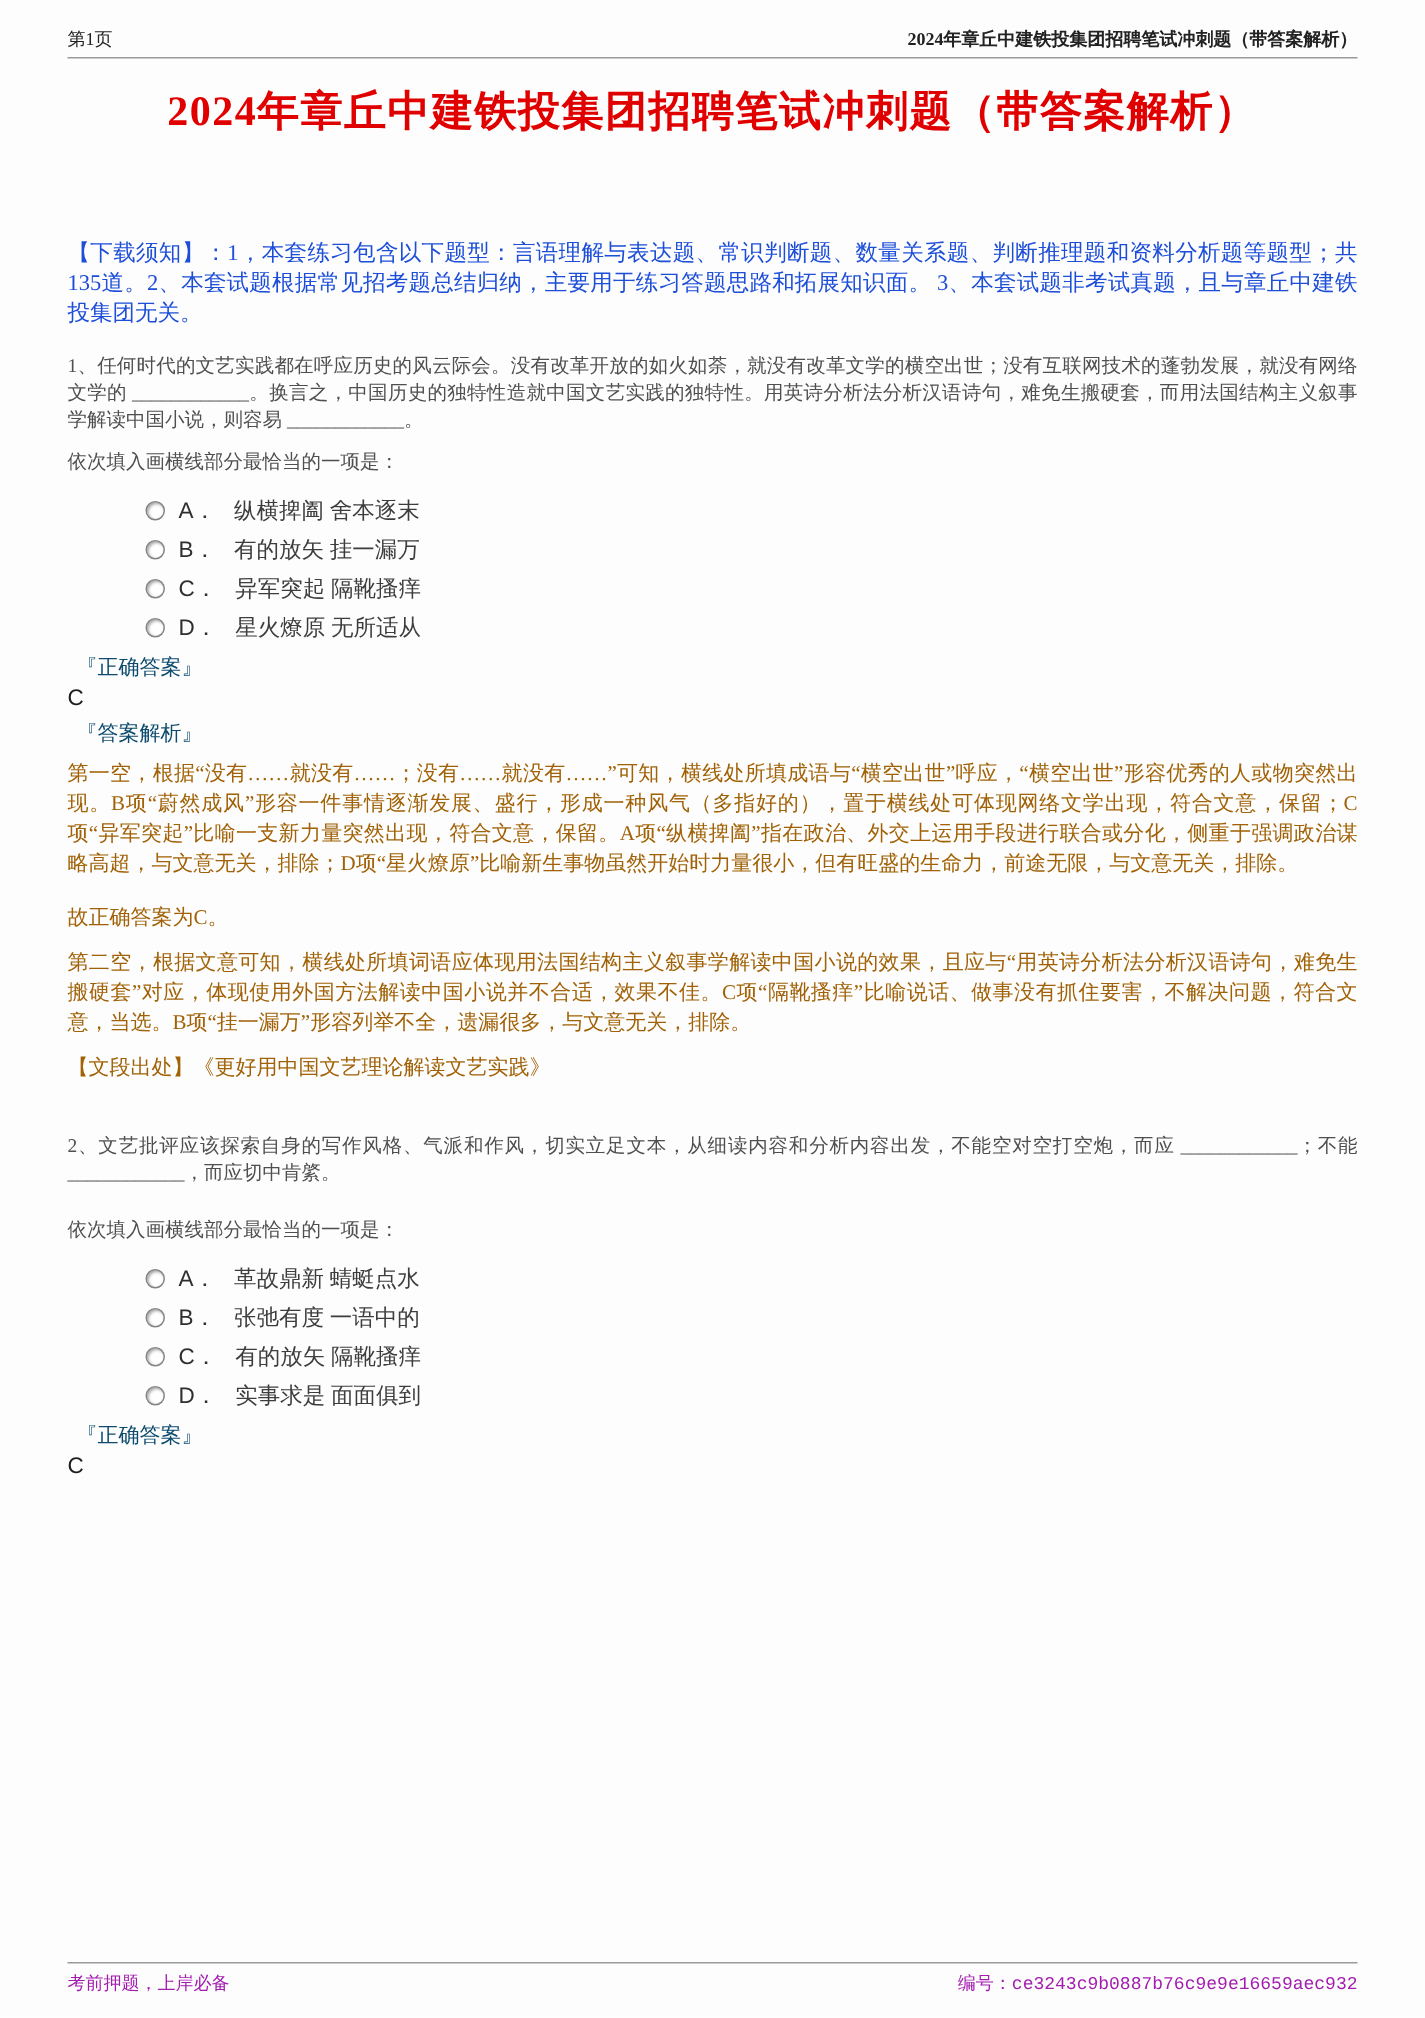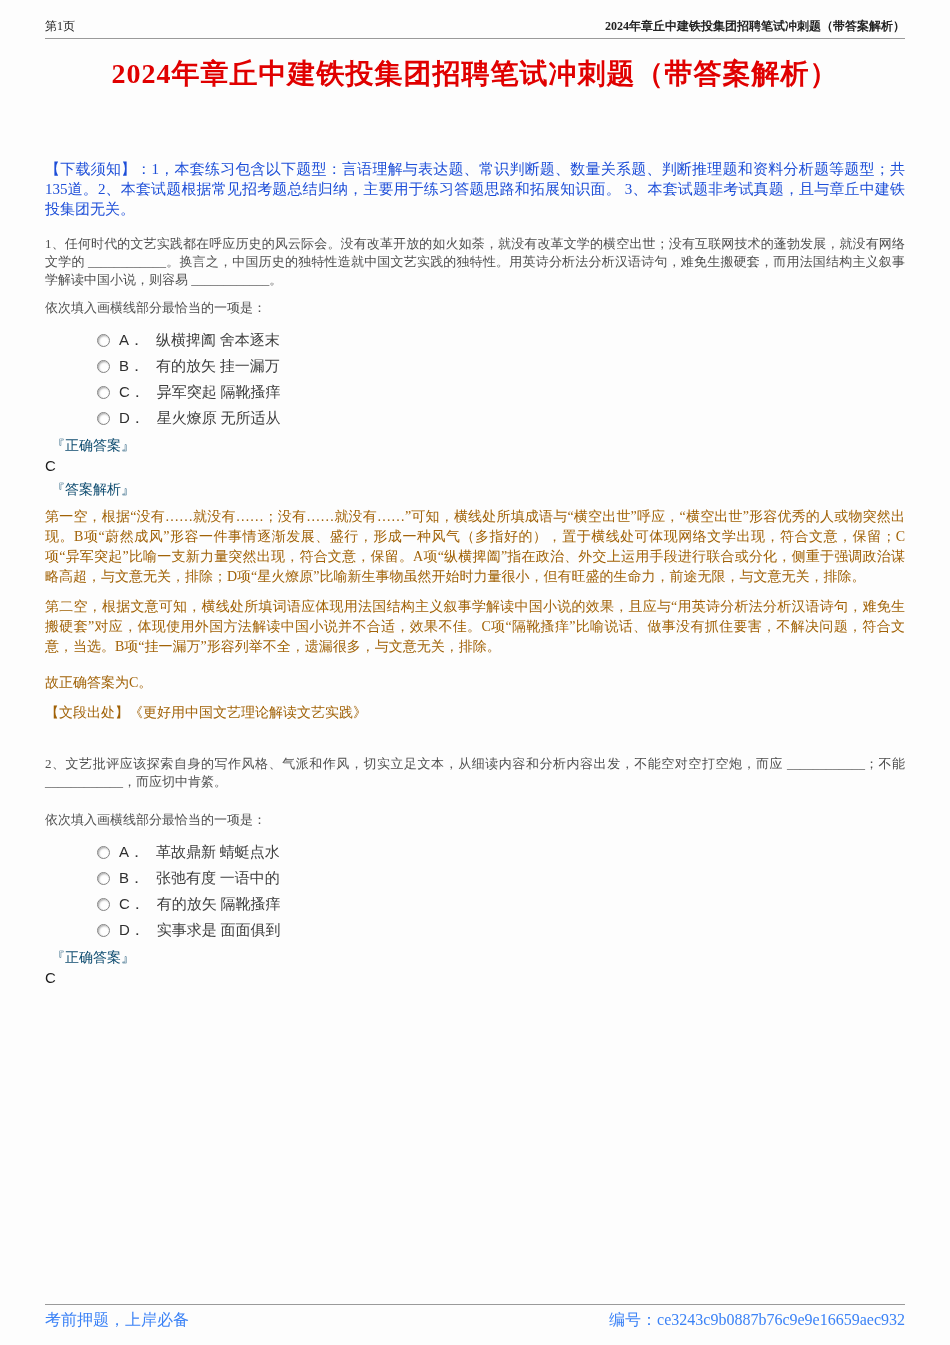--- a/index.html
+++ b/index.html
@@ -110,23 +110,23 @@
   .q2{margin-top:32px;}
   .q2 .prompt{margin-top:20px;}
 
   
   .ftr{
     position:absolute;
     left:45px;right:45px;bottom:14px;
     border-top:1px solid #9a9a9a;
     padding-top:5px;
     display:flex;justify-content:space-between;
-    font-size:16px;color:#3b82f6;
-  }
-  .ftr .ftr-right{font-family:Liberation Serif, serif;}
+    font-size:12px;color:#a21caf;
+  }
+  .ftr .ftr-right{font-family:Liberation Mono, monospace;}
 </style>
 </head>
 <body>
 
 <div class="page">
 
   <div class="hdr">
     <span class="hdr-left">第1页</span>
     <span class="hdr-right">2024年章丘中建铁投集团招聘笔试冲刺题（带答案解析）</span>
   </div>
@@ -161,22 +161,22 @@
         <span class="letter">D．</span>
         <span class="opt-text">星火燎原 无所适从</span>
       </div>
     </div>
 
     <p class="ans-label">『正确答案』</p>
     <p class="ans-val">C</p>
     <p class="ans-label">『答案解析』</p>
 
     <p class="para">第一空，根据“没有……就没有……；没有……就没有……”可知，横线处所填成语与“横空出世”呼应，“横空出世”形容优秀的人或物突然出现。B项“蔚然成风”形容一件事情逐渐发展、盛行，形成一种风气（多指好的），置于横线处可体现网络文学出现，符合文意，保留；C项“异军突起”比喻一支新力量突然出现，符合文意，保留。A项“纵横捭阖”指在政治、外交上运用手段进行联合或分化，侧重于强调政治谋略高超，与文意无关，排除；D项“星火燎原”比喻新生事物虽然开始时力量很小，但有旺盛的生命力，前途无限，与文意无关，排除。</p>
+    <p class="para conclusion">故正确答案为C。</p>
     <p class="para p2">第二空，根据文意可知，横线处所填词语应体现用法国结构主义叙事学解读中国小说的效果，且应与“用英诗分析法分析汉语诗句，难免生搬硬套”对应，体现使用外国方法解读中国小说并不合适，效果不佳。C项“隔靴搔痒”比喻说话、做事没有抓住要害，不解决问题，符合文意，当选。B项“挂一漏万”形容列举不全，遗漏很多，与文意无关，排除。</p>
-    <p class="para conclusion">故正确答案为C。</p>
     <p class="para source">【文段出处】《更好用中国文艺理论解读文艺实践》</p>
   </div>
 
   <div class="question q2">
     <p class="stem">2、文艺批评应该探索自身的写作风格、气派和作风，切实立足文本，从细读内容和分析内容出发，不能空对空打空炮，而应 ____________；不能 ____________，而应切中肯綮。</p>
     <p class="prompt">依次填入画横线部分最恰当的一项是：</p>
 
     <div class="opts">
       <div class="opt">
         <span class="radio"></span>

